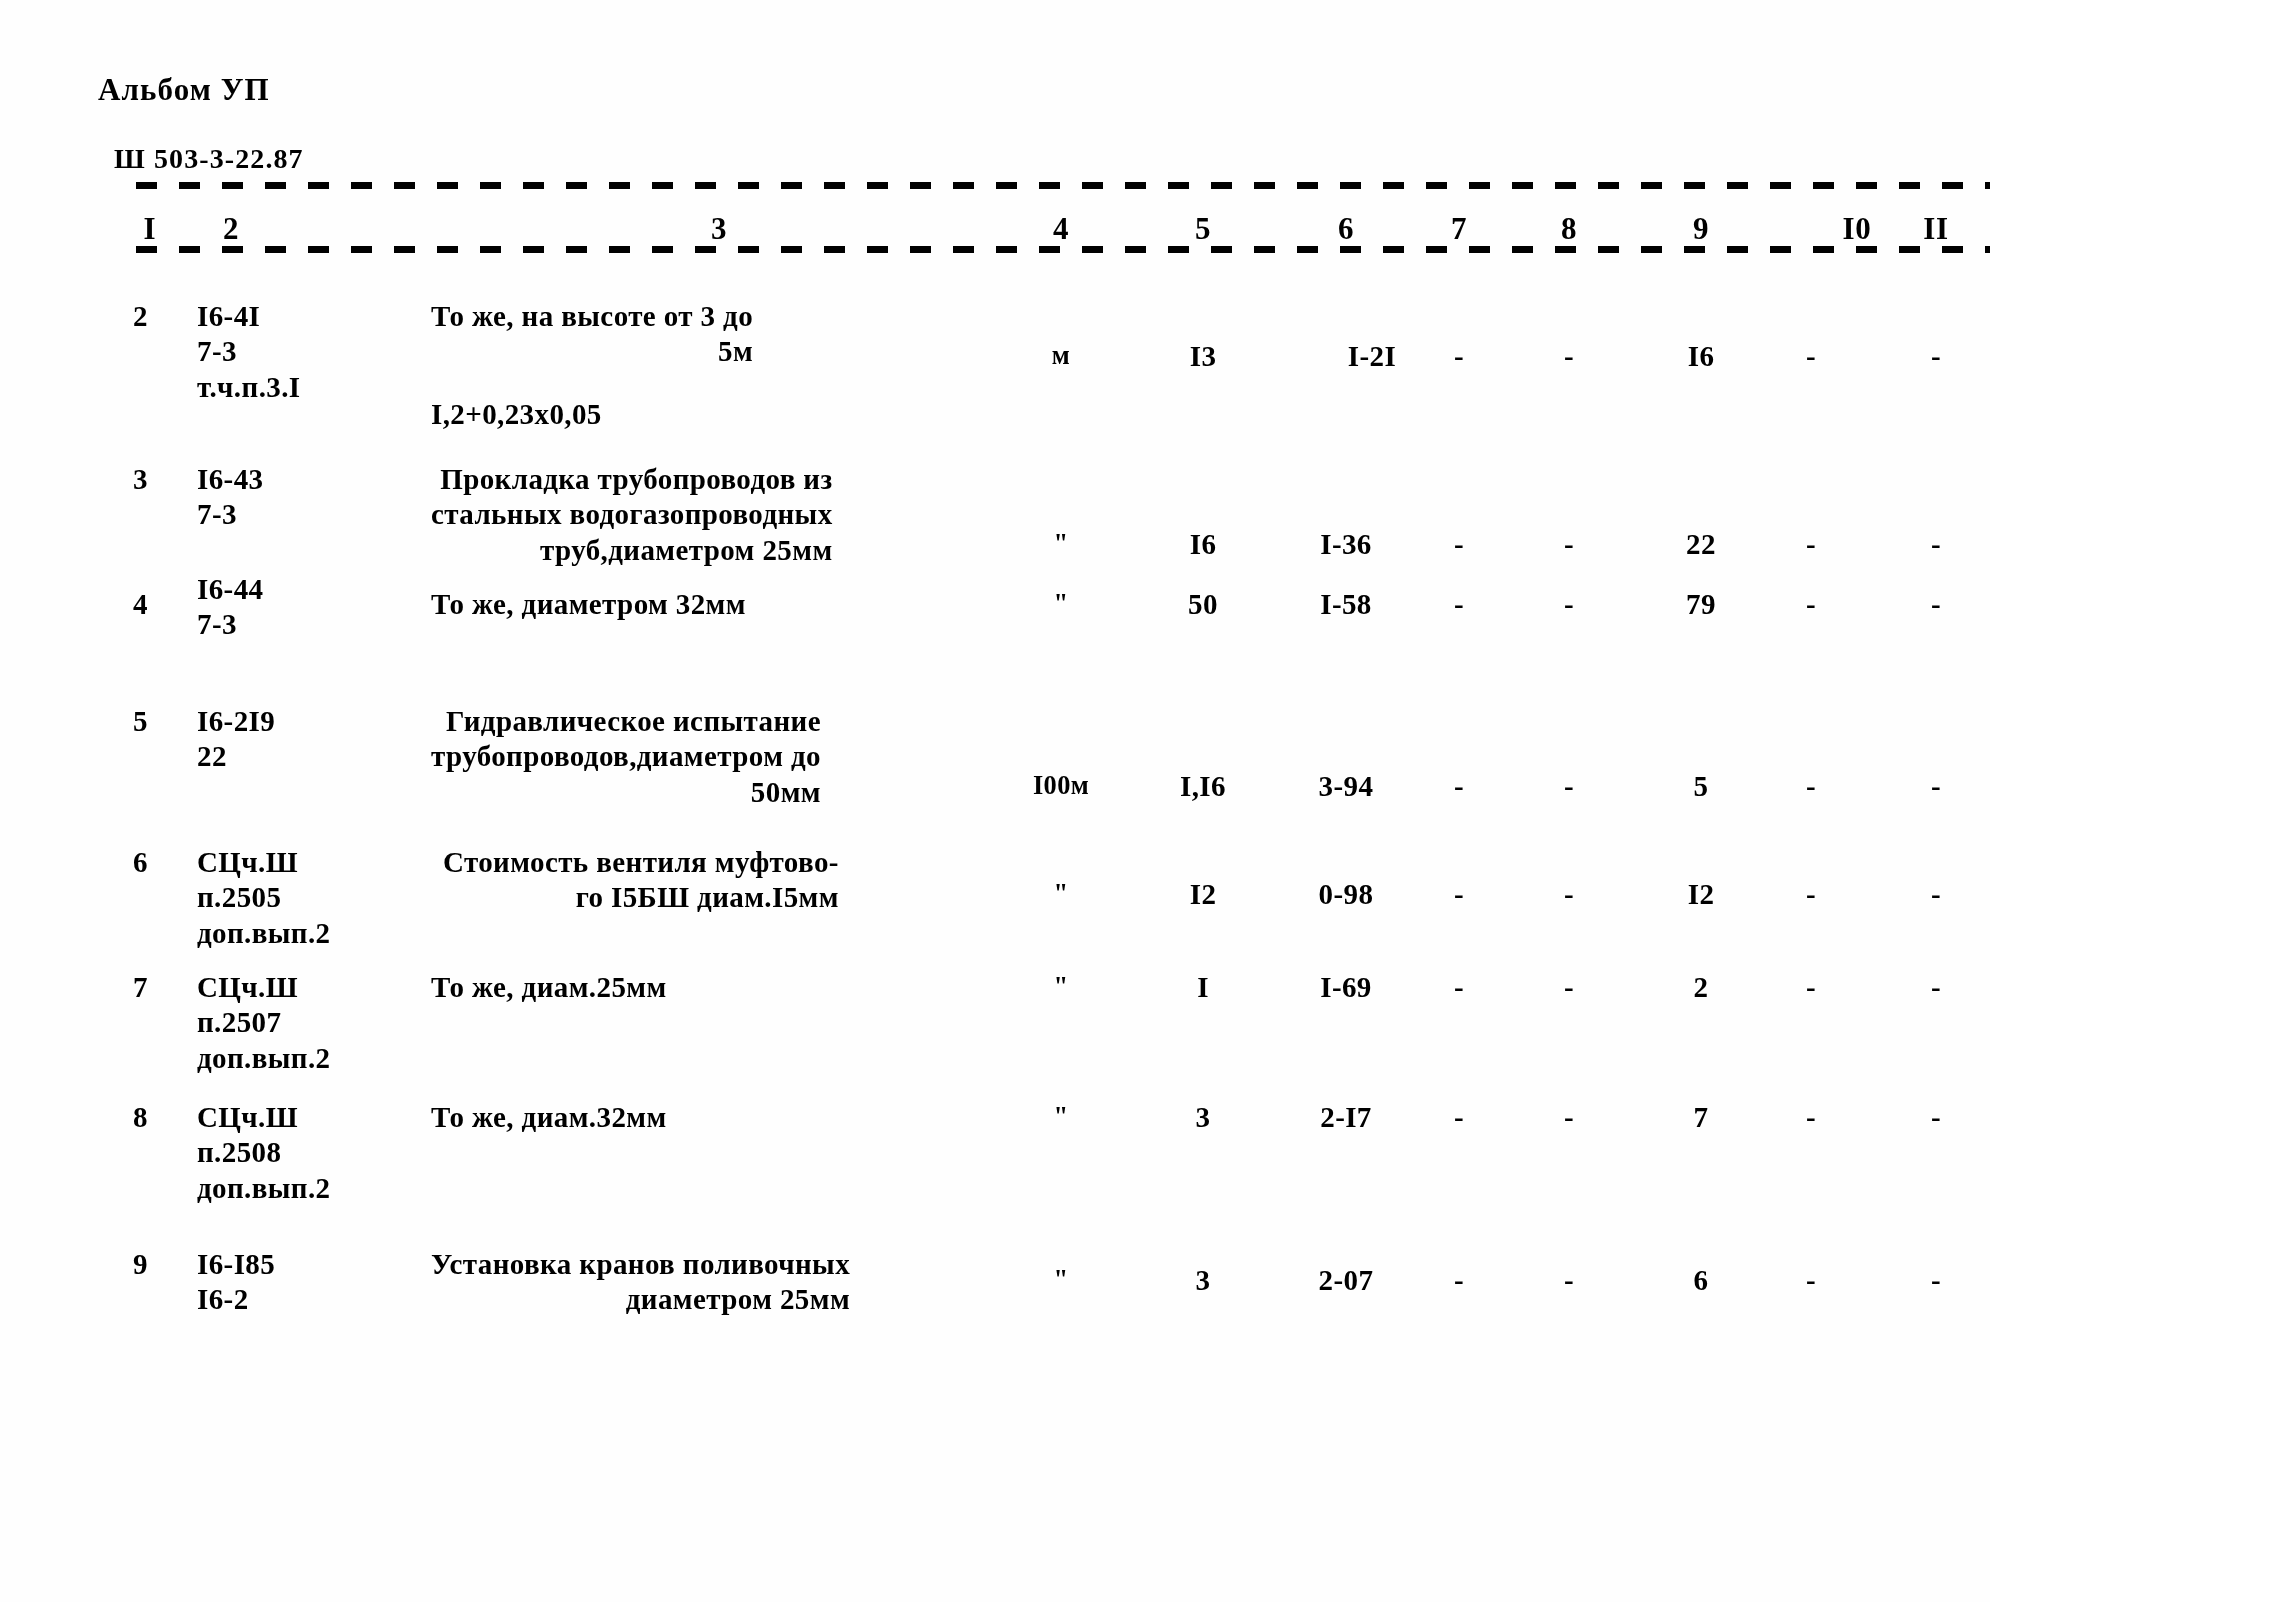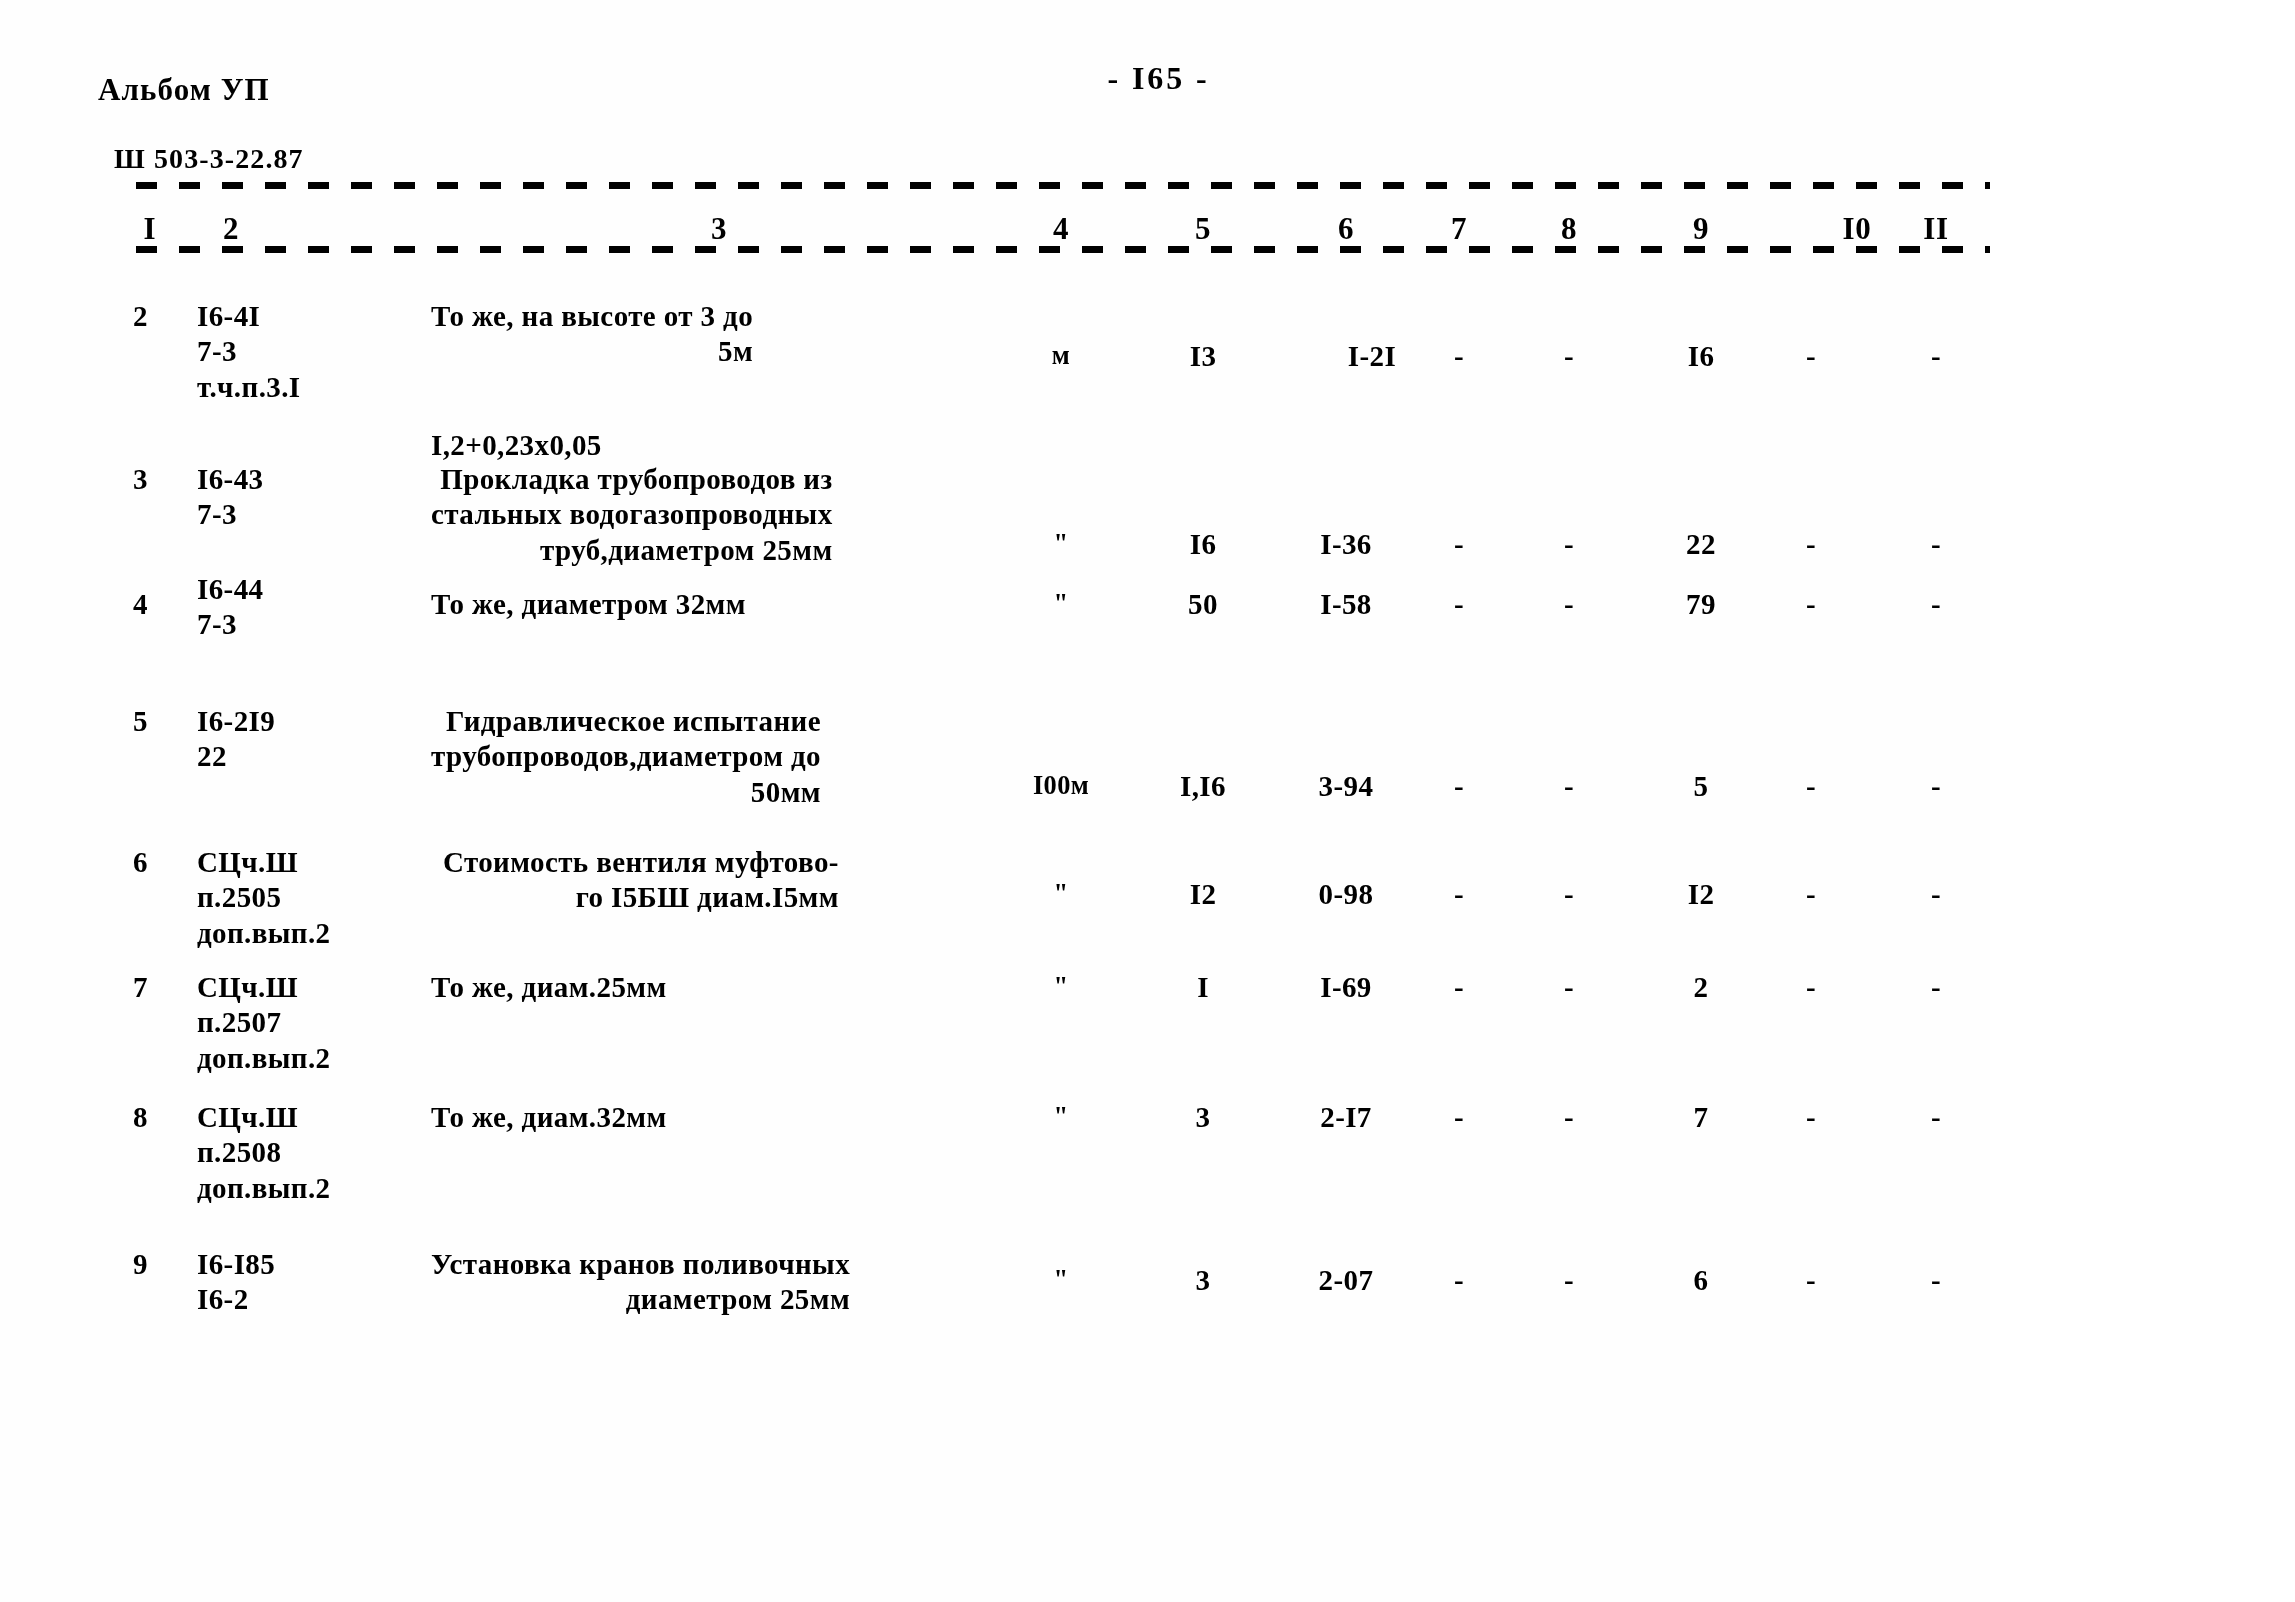--- a/index.html
+++ b/index.html
@@ -91,21 +91,20 @@
     left: 197px;
     text-align: left;
   }
   .c-desc {
     left: 431px;
     text-align: right;
   }
   .c-extra {
     left: 431px;
     text-align: left;
-    margin-top: 31px;
   }
   .c-val {
     text-align: center;
     transform: translateX(-50%);
   }
   .c-unit {
     text-align: center;
     transform: translateX(-50%);
     font-size: 26.4px;
   }
@@ -113,21 +112,20 @@
 </head>
 <body>
 
 <div class="page">
 
   <div class="album-block">
     <div class="album-line-1">Альбом УП</div>
     <div class="album-line-2">Ш 503-3-22.87</div>
   </div>
 
-  <div class="page-number">- I65 -</div>
 
   <div class="dash-rule top"></div>
   <div class="dash-rule bottom"></div>
 
   <div id="colheads">
       <div class="colhead" style="left: 150px;">I</div>
       <div class="colhead" style="left: 231px;">2</div>
       <div class="colhead" style="left: 719px;">3</div>
       <div class="colhead" style="left: 1061px;">4</div>
       <div class="colhead" style="left: 1203px;">5</div>

